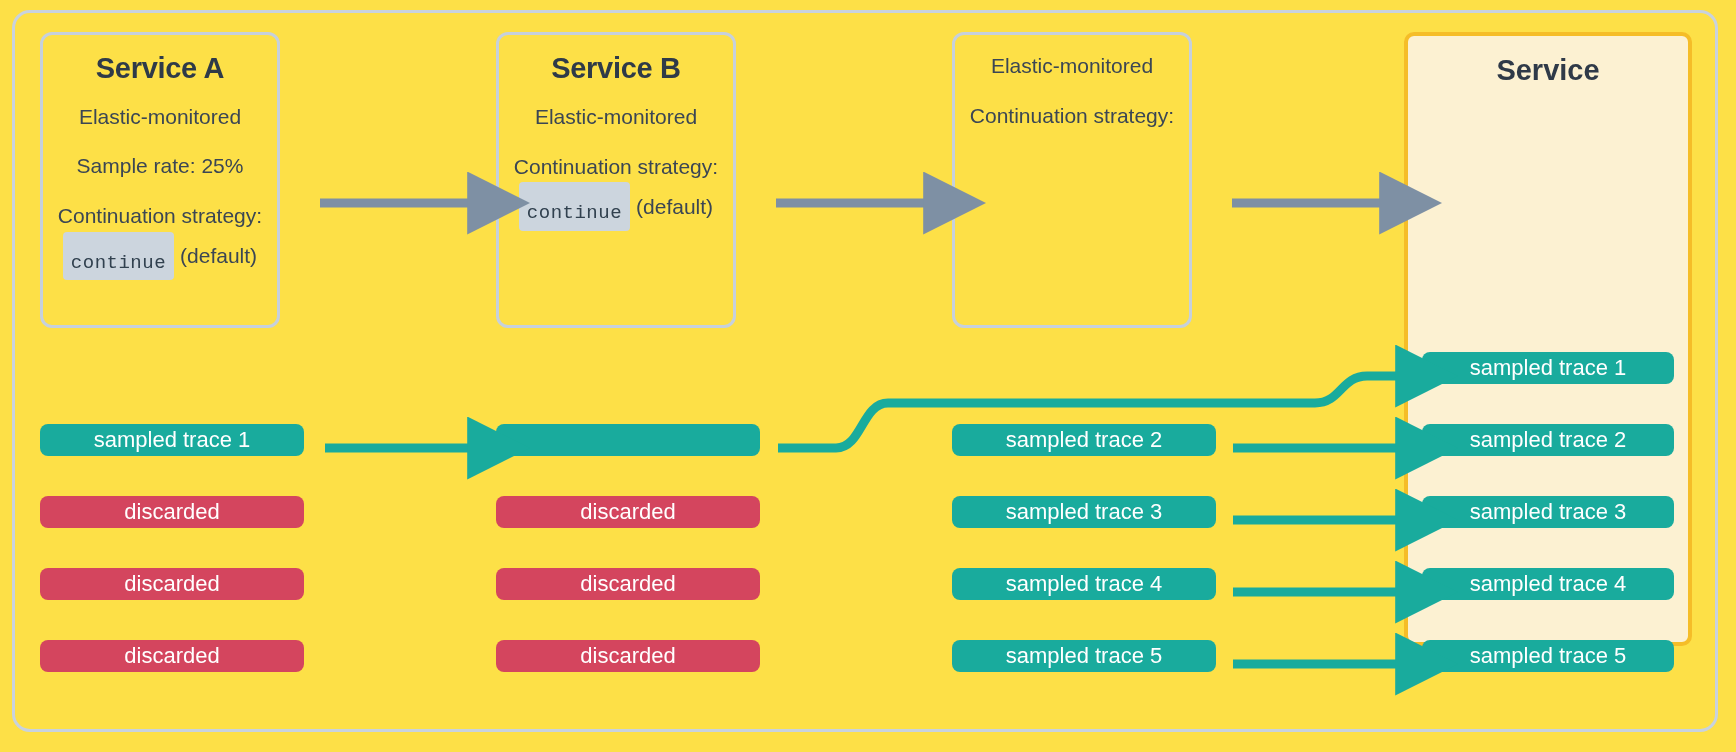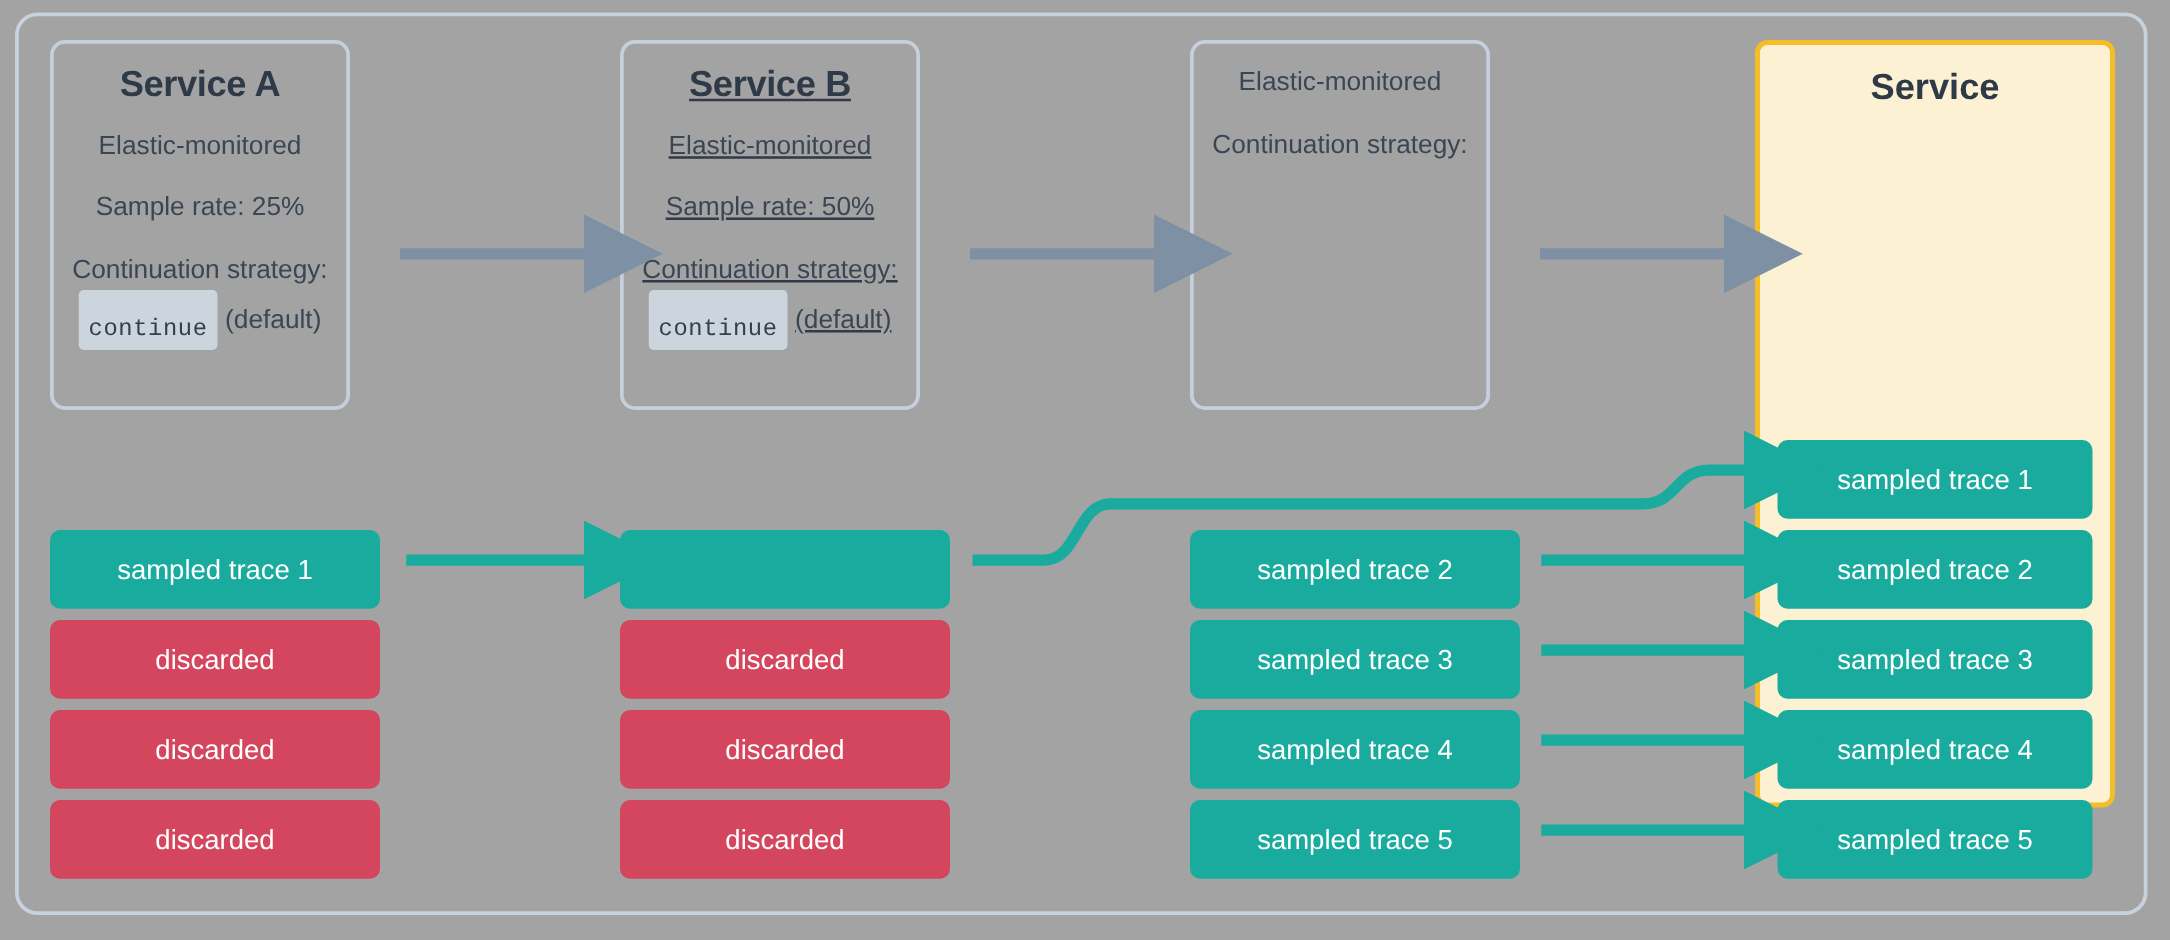--- a/index.html
+++ b/index.html
@@ -4,21 +4,21 @@
 <style>
   html,body{margin:0;padding:0;background:#000;}
   body{
     width:1736px;height:752px;
     font-family:"Liberation Sans", sans-serif;
     -webkit-font-smoothing:antialiased;
   }
   #stage{
     position:relative;
     width:1736px;height:752px;
-    background:#a3a3a3;
+    background:#fde047;
     overflow:hidden;
   }
   
   #frame{
     position:absolute;
     left:12px; top:10px;
     width:1706px; height:722px;
     border:3px solid #c8d2de;
     border-radius:18px;
     box-sizing:border-box;
@@ -97,21 +97,21 @@
     font-size:29px;
     font-weight:bold;
     color:#2f3a48;
     text-align:center;
     margin-top:18px;
   }
 
   
   .bar{
     position:absolute;
-    height:63px;
+    height:32px;
     border-radius:8px;
     color:#ffffff;
     font-size:22px;
     display:flex;
     align-items:center;
     justify-content:center;
     box-sizing:border-box;
     white-space:nowrap;
   }
   .bar.teal{background:#19ab9d;}
@@ -139,24 +139,23 @@
     <div class="line">Elastic-monitored</div>
     <div class="line">Sample rate: 25%</div>
     <div class="strategy">
       <span>Continuation strategy:</span>
       <span class="codewrap">
         <code class="kbd">continue</code><span class="defnote">(default)</span>
       </span>
     </div>
   </div>
 
-  <div class="svc" style="left:496px;text-decoration:underline;">
+  <div class="svc" style="left:496px;">
     <div class="title">Service B</div>
     <div class="line">Elastic-monitored</div>
-    <div class="line">Sample rate: 50%</div>
     <div class="strategy">
       <span>Continuation strategy:</span>
       <span class="codewrap">
         <code class="kbd">continue</code><span class="defnote">(default)</span>
       </span>
     </div>
   </div>
 
   <div class="svc" style="left:952px;">
     <div class="line">Elastic-monitored</div>

